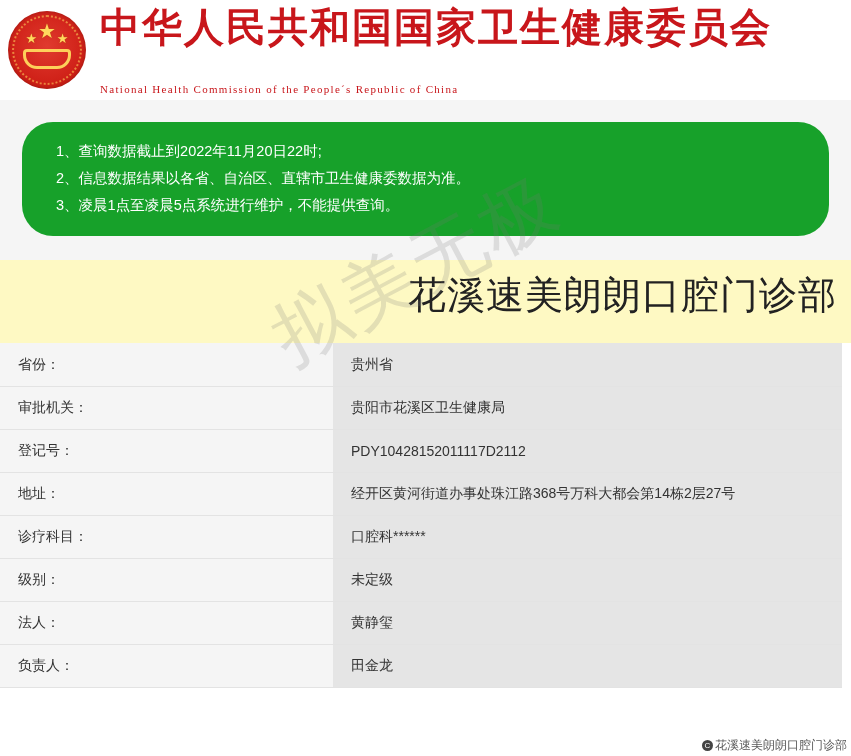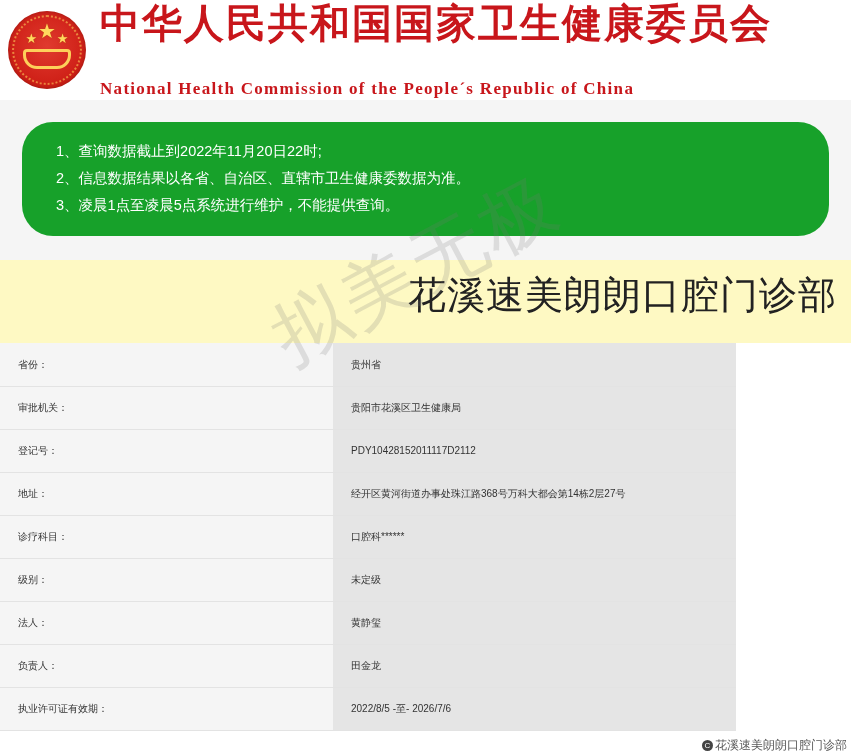--- a/index.html
+++ b/index.html
@@ -79,22 +79,22 @@
     font-family: "Liberation Serif", serif;
     font-weight: bold;
     font-size: 40px;
     letter-spacing: 2px;
     color: #c8161b;
     line-height: 1.15;
     white-space: nowrap;
   }
   .title-en {
     font-family: "Liberation Serif", serif;
-    font-weight: bold;
-    font-size: 17px;
+    font-weight: normal;
+    font-size: 11px;
     letter-spacing: 1.3px;
     color: #c8161b;
     margin-top: 4px;
     white-space: nowrap;
   }
 
   
   .notice-wrap {
     background: #f5f5f5;
     padding: 22px 22px 24px 22px;
@@ -123,24 +123,24 @@
     font-family: "Liberation Serif", serif;
     font-size: 38px;
     font-weight: normal;
     color: #222;
     letter-spacing: 1px;
     white-space: nowrap;
   }
 
   
   table.info {
-    width: 736px;
+    width: 842px;
     border-collapse: collapse;
     table-layout: fixed;
-    font-size: 10px;
+    font-size: 14px;
   }
   table.info tr { height: 43px; }
   table.info td {
     border-bottom: 1px solid #e3e3e3;
     padding: 0 0 0 18px;
     vertical-align: middle;
     color: #333;
   }
   td.label {
     width: 315px;
@@ -245,23 +245,19 @@
       <td class="value">未定级</td>
     </tr>
     <tr>
       <td class="label">法人：</td>
       <td class="value">黄静玺</td>
     </tr>
     <tr>
       <td class="label">负责人：</td>
       <td class="value">田金龙</td>
     </tr>
-    <tr>
-      <td class="label">执业许可证有效期：</td>
-      <td class="value">2022/8/5 -至- 2026/7/6</td>
-    </tr>
   </tbody>
 </table>
 
 <div class="wm-diag">拟美无极</div>
 <div class="wm-corner">
   <span class="dot">C</span><span>花溪速美朗朗口腔门诊部</span>
 </div>
 
 </body></html>

